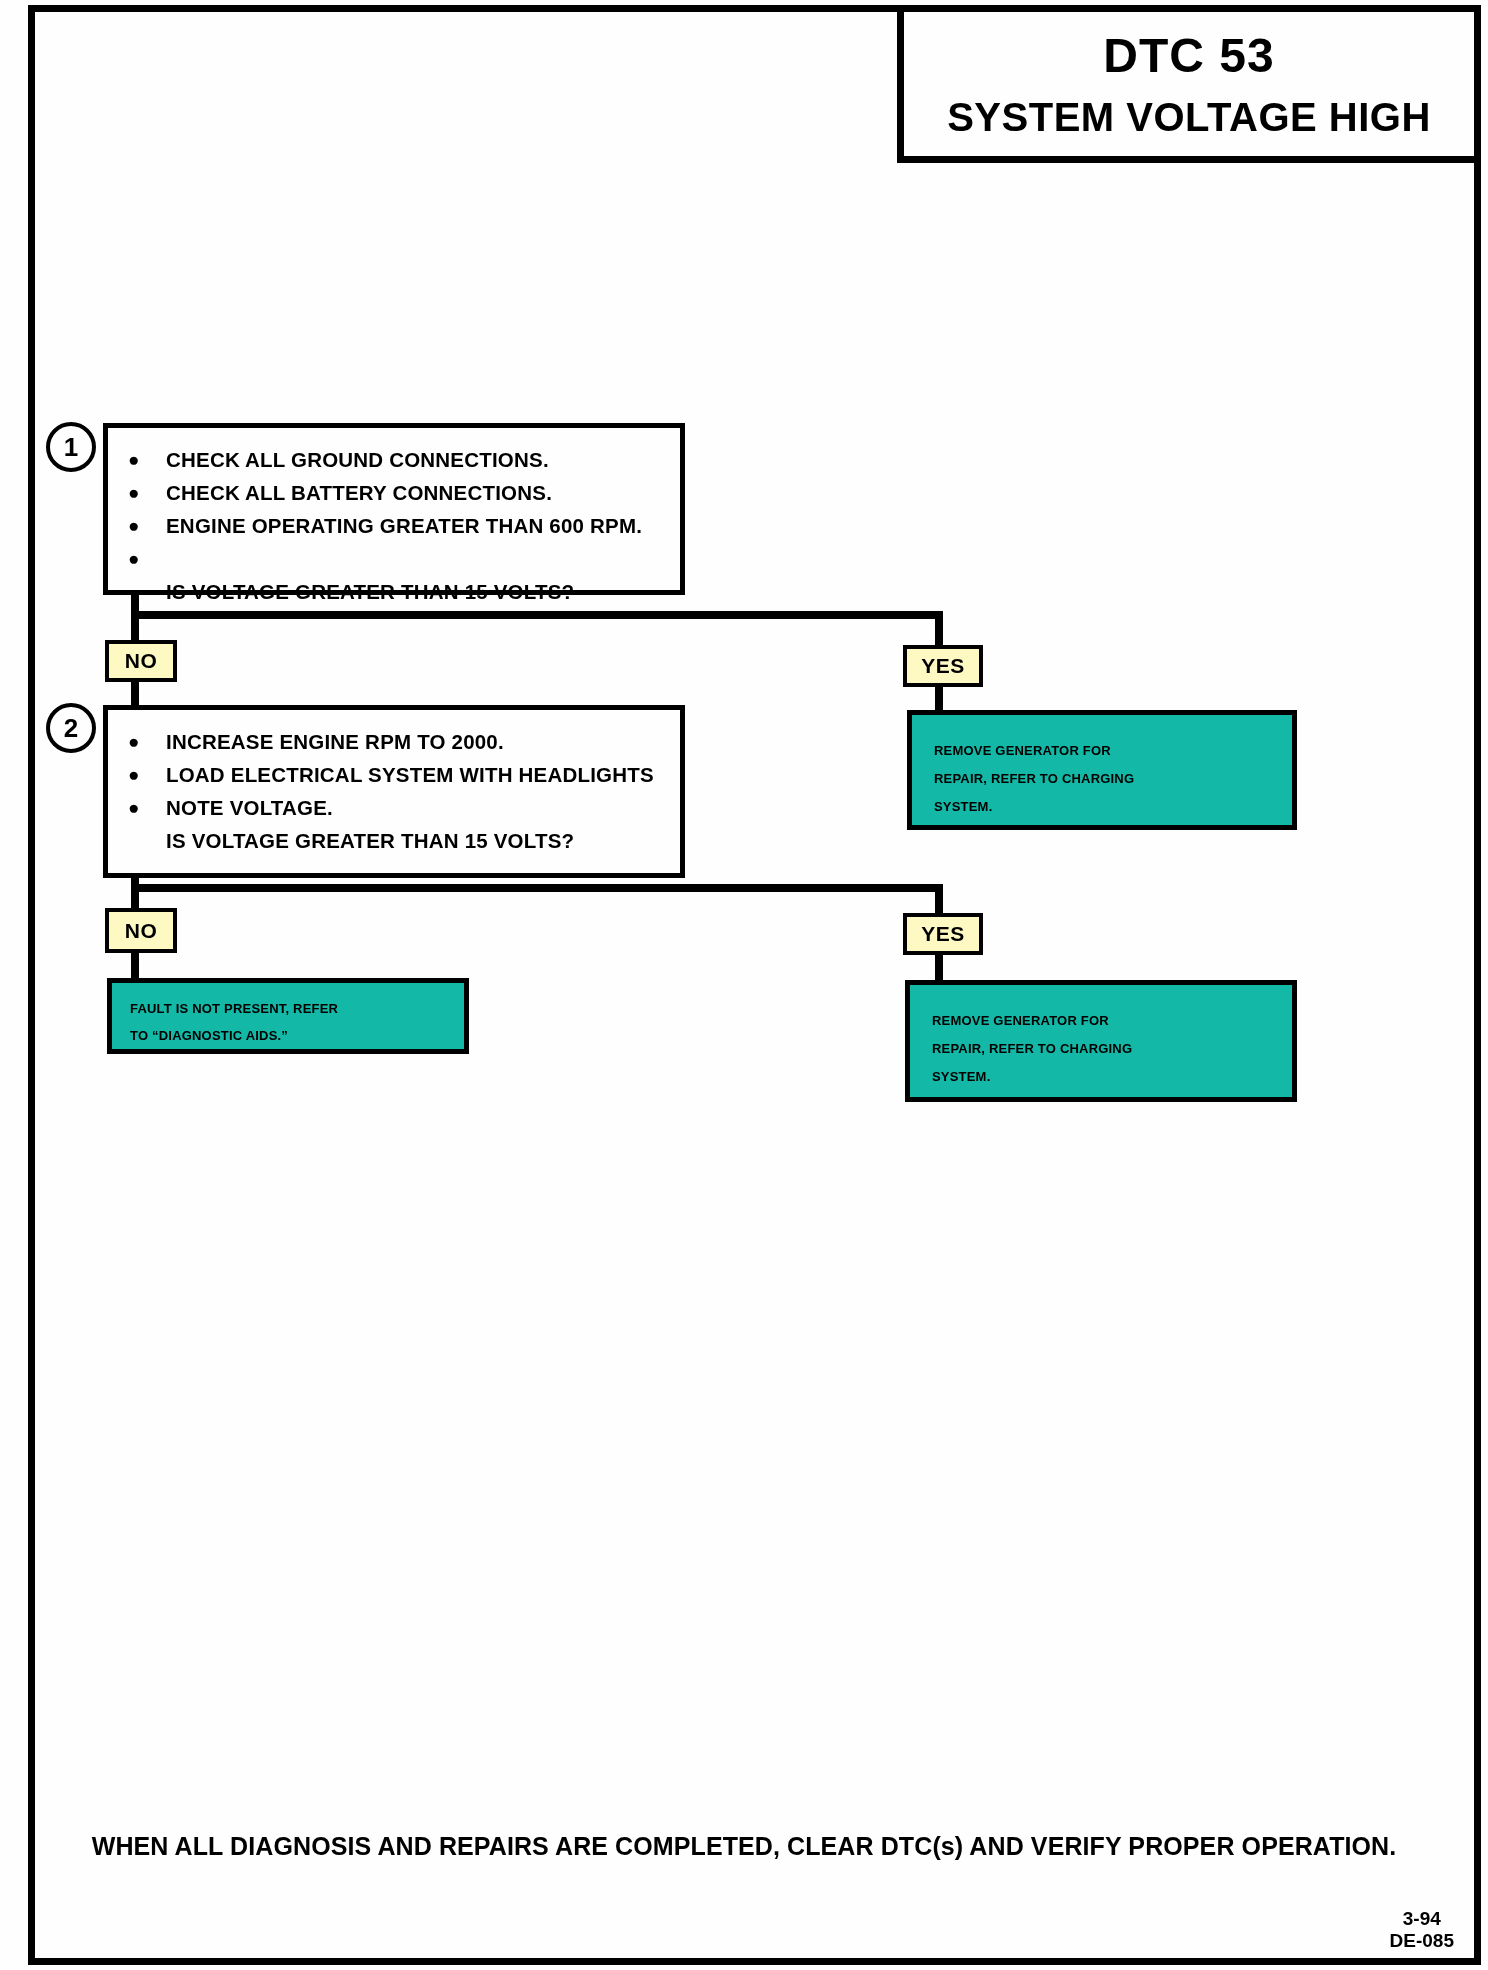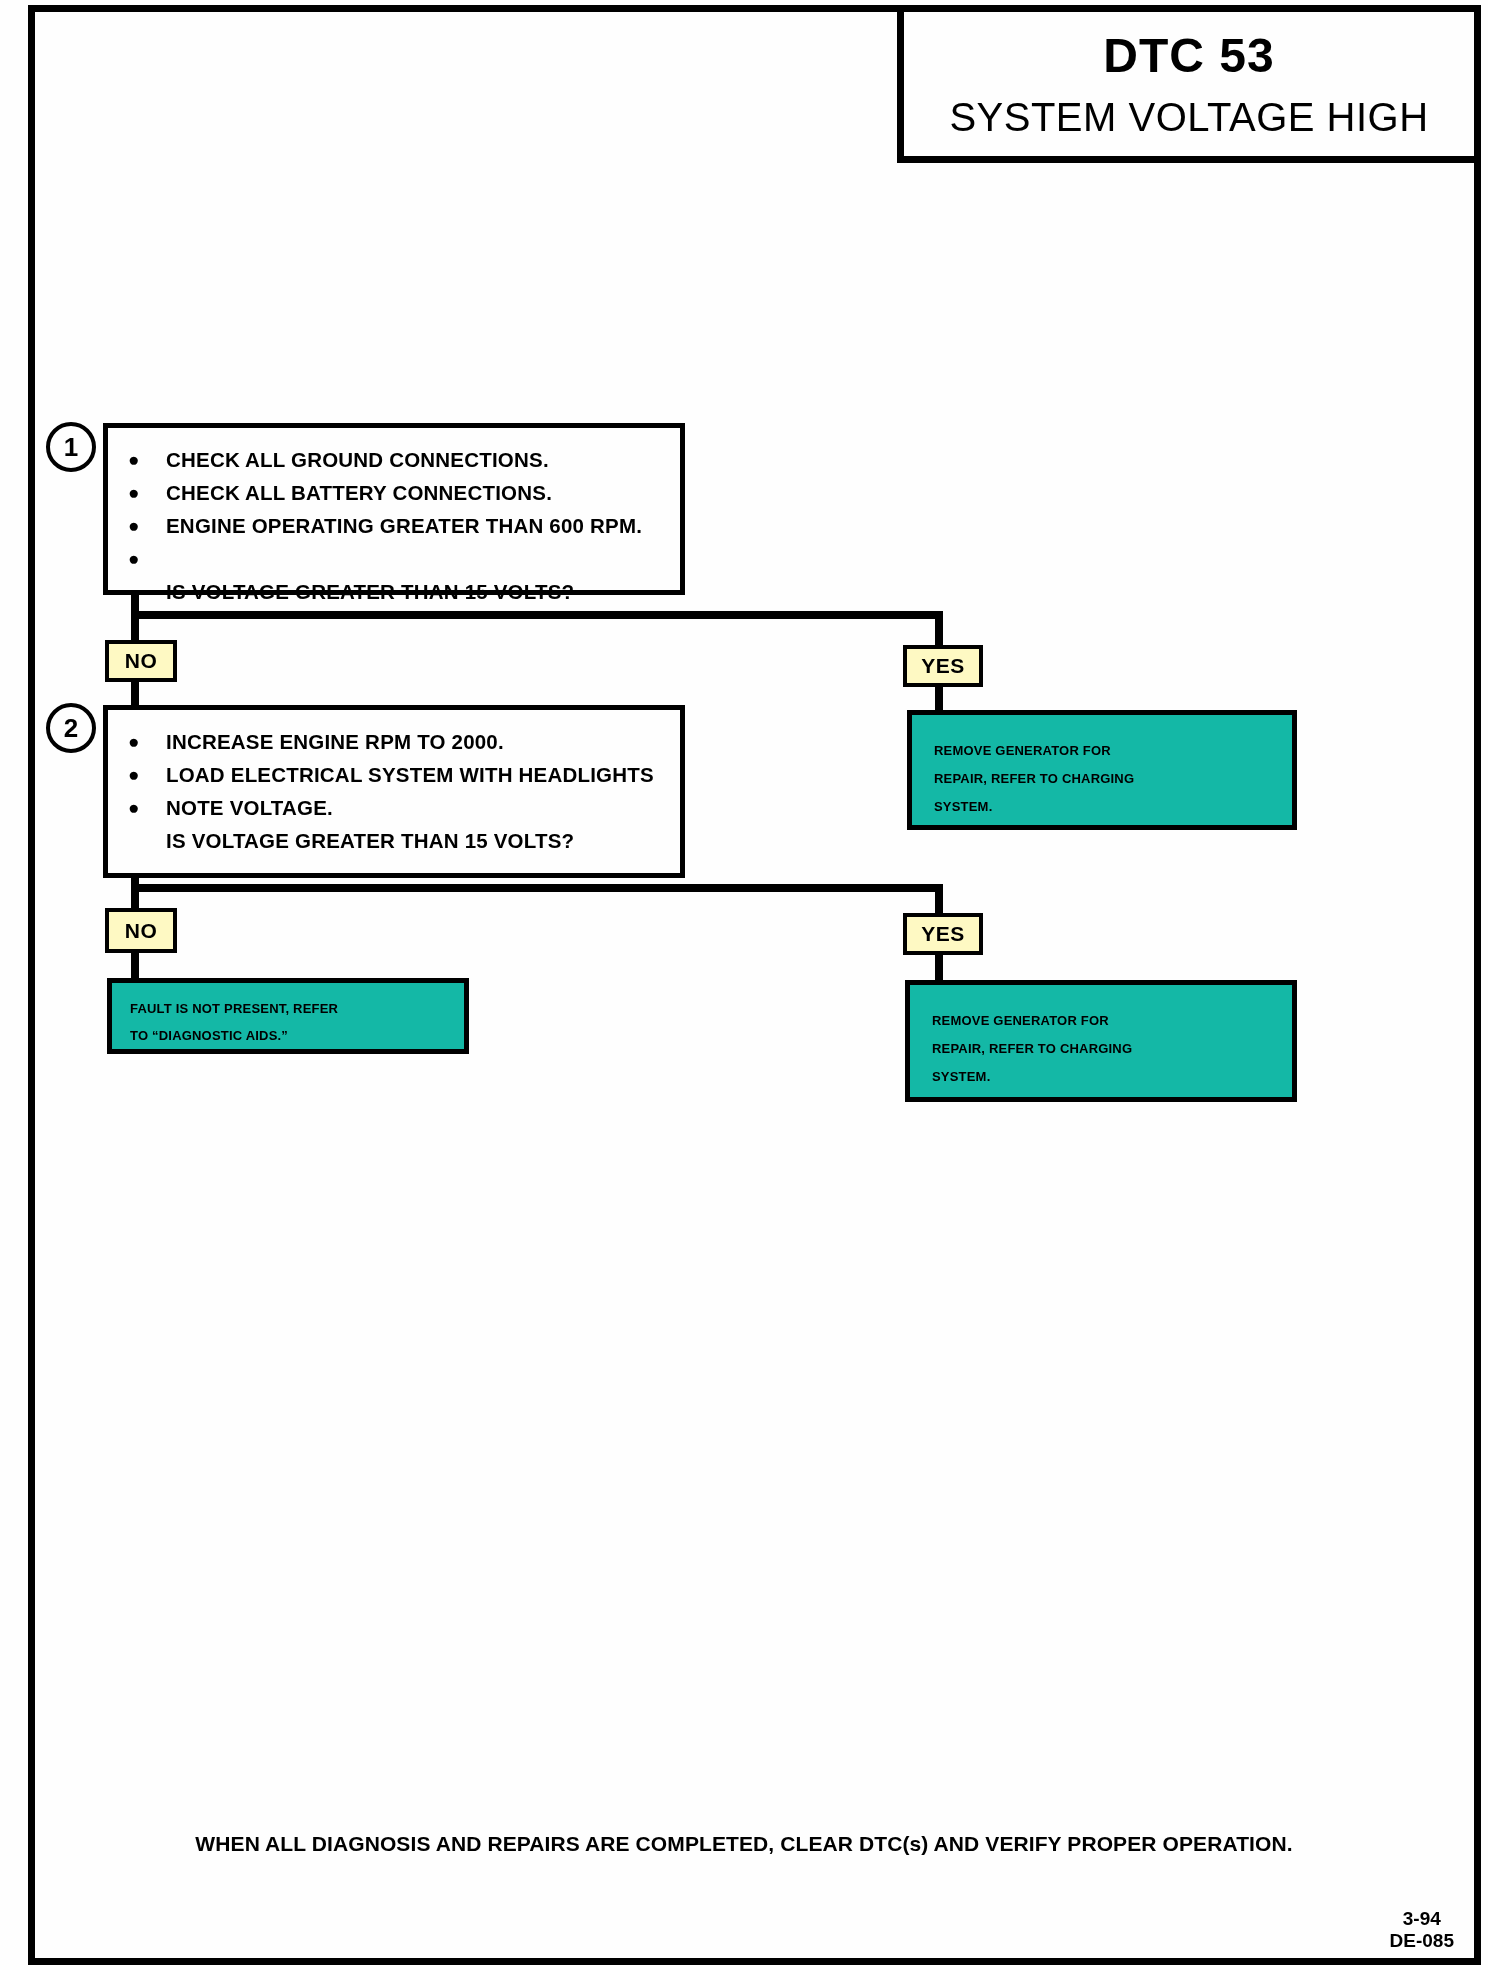--- a/index.html
+++ b/index.html
@@ -21,21 +21,21 @@
   .title-box {
     position: absolute;
     left: 897px; top: 5px; width: 584px; height: 158px;
     border: 7px solid #000;
     background: #fefefe;
     display: flex; flex-direction: column;
     align-items: center; justify-content: center;
     gap: 12px;
   }
   .title-code { font-size: 48px; font-weight: bold; letter-spacing: 1px; }
-  .title-name { font-size: 40px; font-weight: normal; letter-spacing: 0.5px; }
+  .title-name { font-size: 40px; font-weight: bold; letter-spacing: 0.5px; }
   .step-circle {
     position: absolute;
     width: 50px; height: 50px;
     border: 4px solid #000; border-radius: 50%;
     display: flex; align-items: center; justify-content: center;
     font-size: 26px; font-weight: bold;
     background: #fefefe;
   }
   .qbox {
     position: absolute;
@@ -59,21 +59,21 @@
     border: 5px solid #000;
     background: #14b8a6;
     font-size: 13px; font-weight: bold; line-height: 28px; letter-spacing: 0.2px;
   }
   .action .aline { white-space: nowrap; }
   .hline, .vline { position: absolute; background: #000; }
   .footer-note {
     position: absolute;
     left: 0; right: 0; top: 1832px;
     text-align: center;
-    font-size: 21px; font-weight: bold; letter-spacing: 0.1px;
+    font-size: 25px; font-weight: bold; letter-spacing: 0.1px;
   }
   .page-ref {
     position: absolute;
     right: 34px; top: 1908px;
     text-align: center;
     font-size: 19px; font-weight: bold; line-height: 22px;
   }
 </style>
 </head>
 <body>

